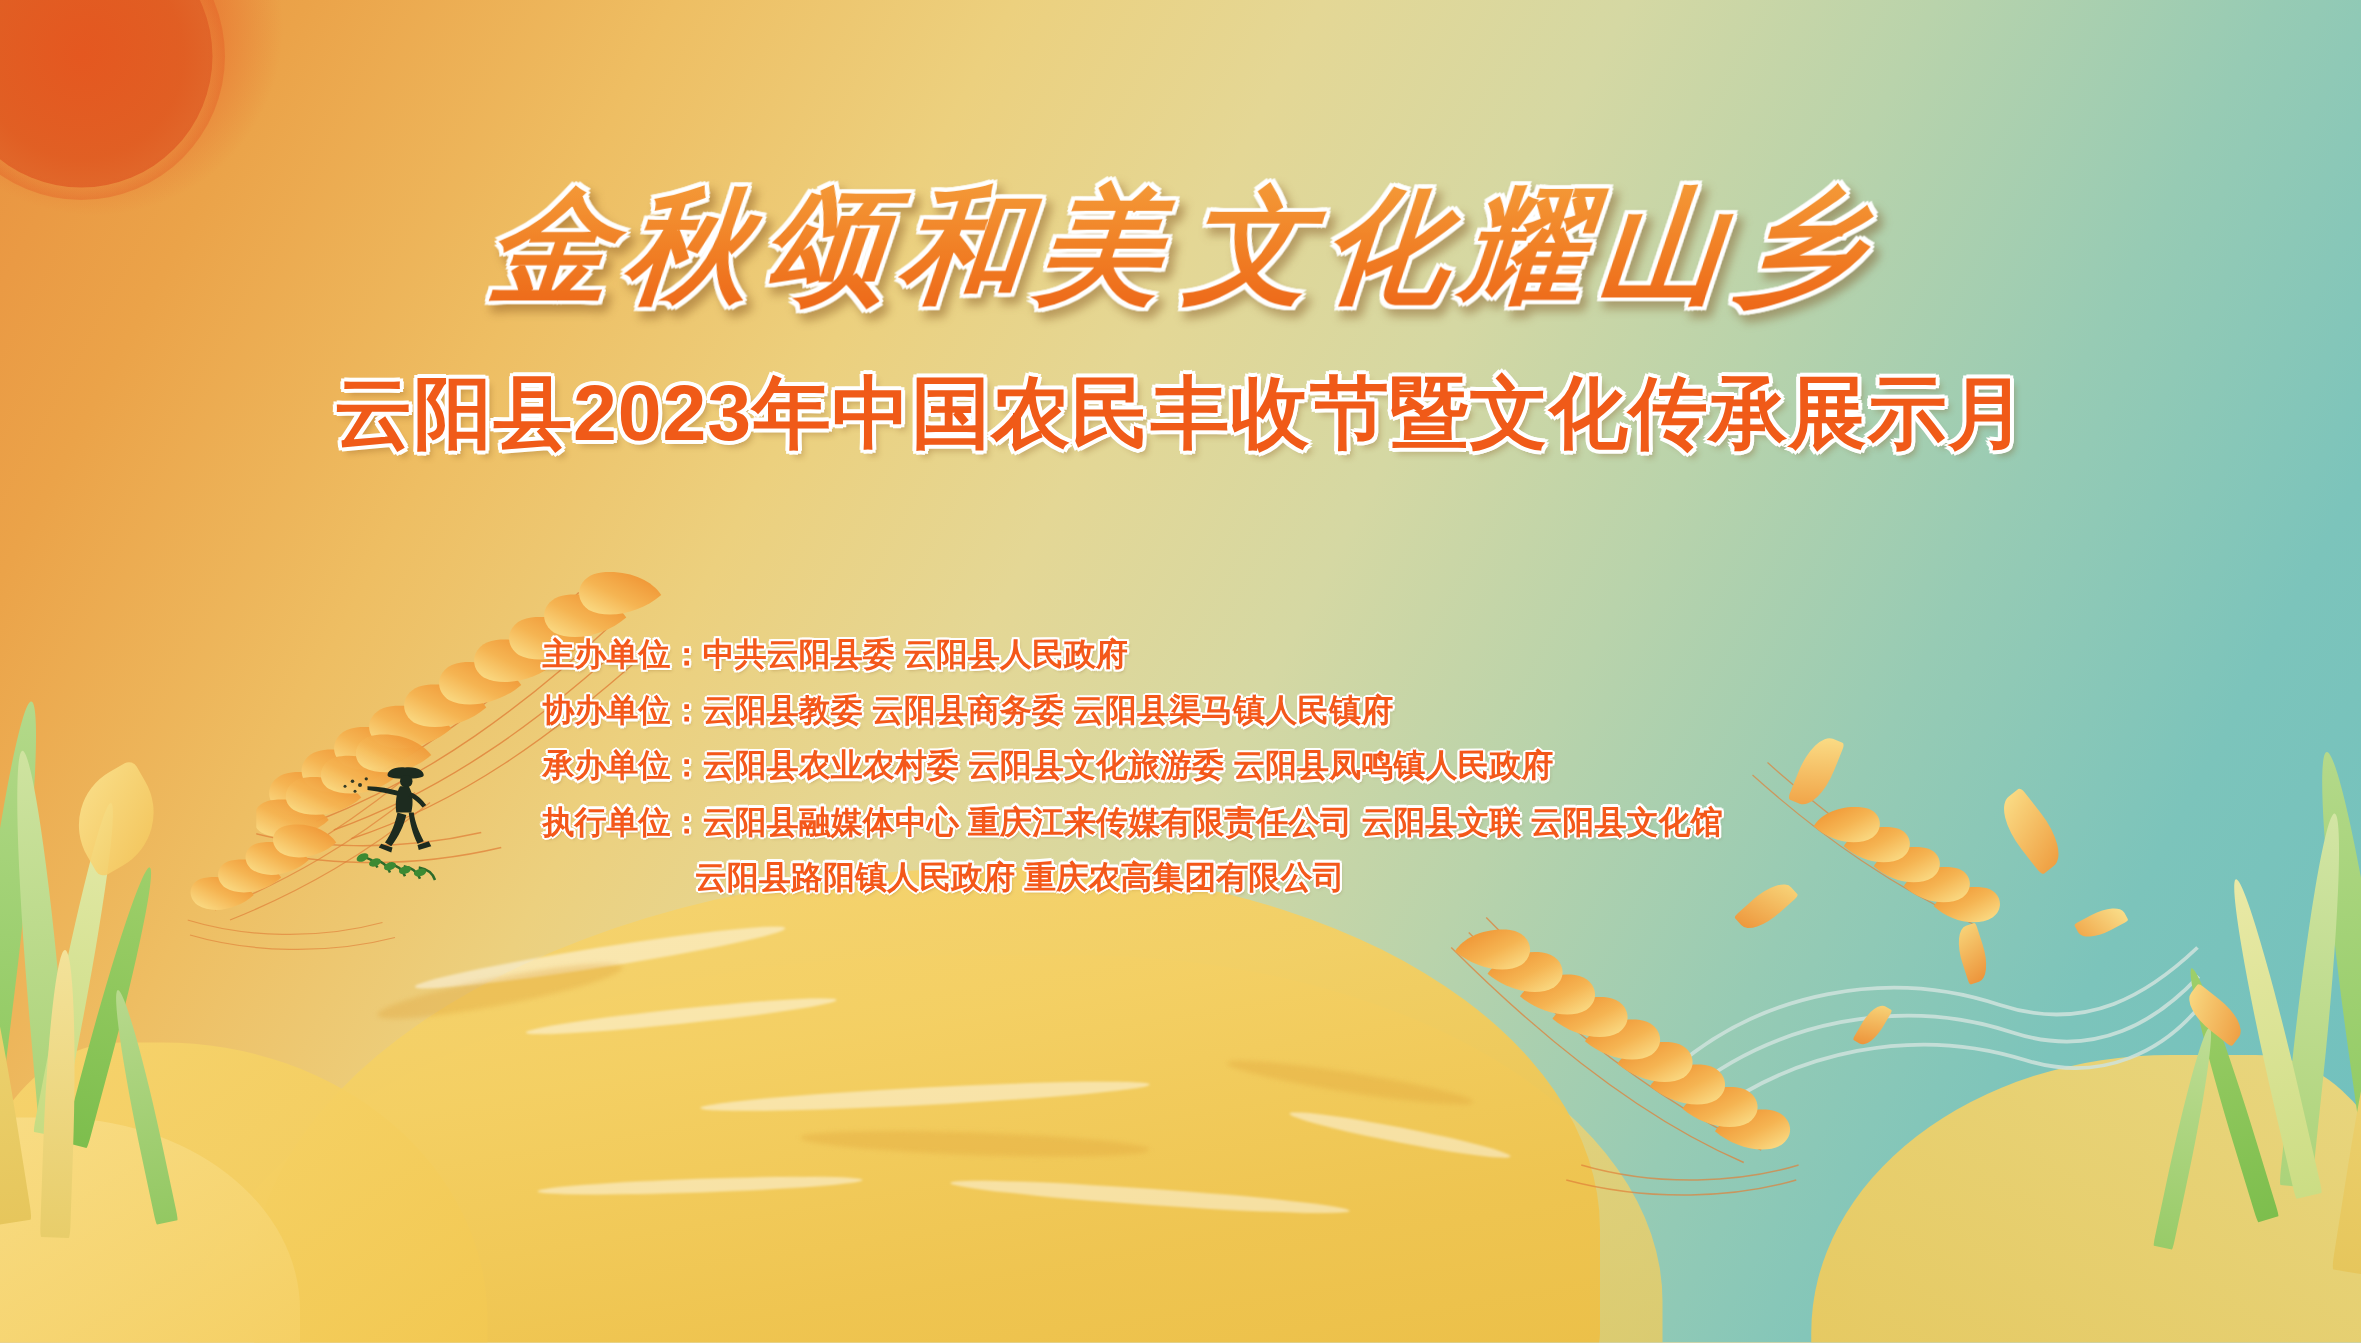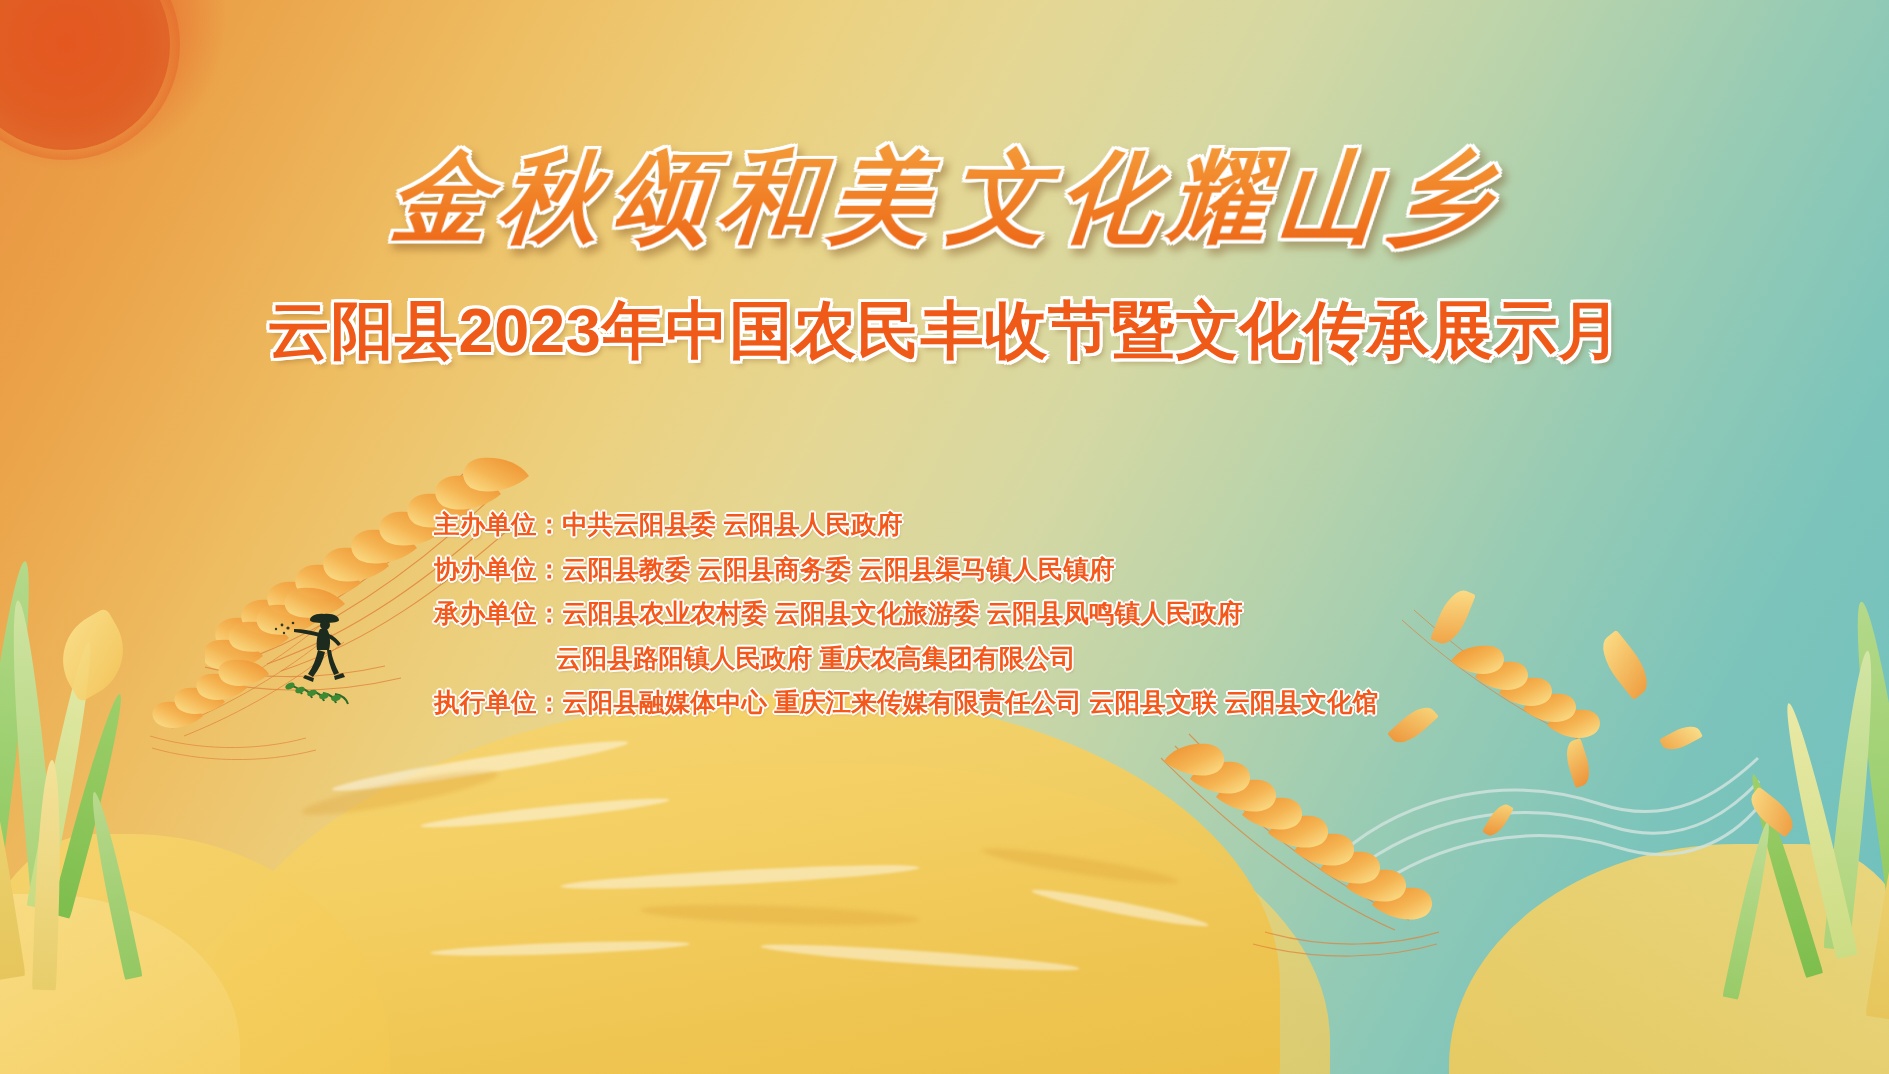--- a/index.html
+++ b/index.html
@@ -432,17 +432,17 @@
   </div>
 
   <div class="sub-title">
     <span>云阳县2023年中国农民丰收节暨文化传承展示月</span>
   </div>
 
   <div class="credits">
     <div class="credit-line">主办单位：中共云阳县委  云阳县人民政府</div>
     <div class="credit-line">协办单位：云阳县教委  云阳县商务委  云阳县渠马镇人民镇府</div>
     <div class="credit-line">承办单位：云阳县农业农村委  云阳县文化旅游委  云阳县凤鸣镇人民政府</div>
+    <div class="credit-line">执行单位：云阳县融媒体中心  重庆江来传媒有限责任公司  云阳县文联  云阳县文化馆</div>
     <div class="credit-line indent">云阳县路阳镇人民政府  重庆农高集团有限公司</div>
-    <div class="credit-line">执行单位：云阳县融媒体中心  重庆江来传媒有限责任公司  云阳县文联  云阳县文化馆</div>
   </div>
 
 </div>
 
 </body></html>

